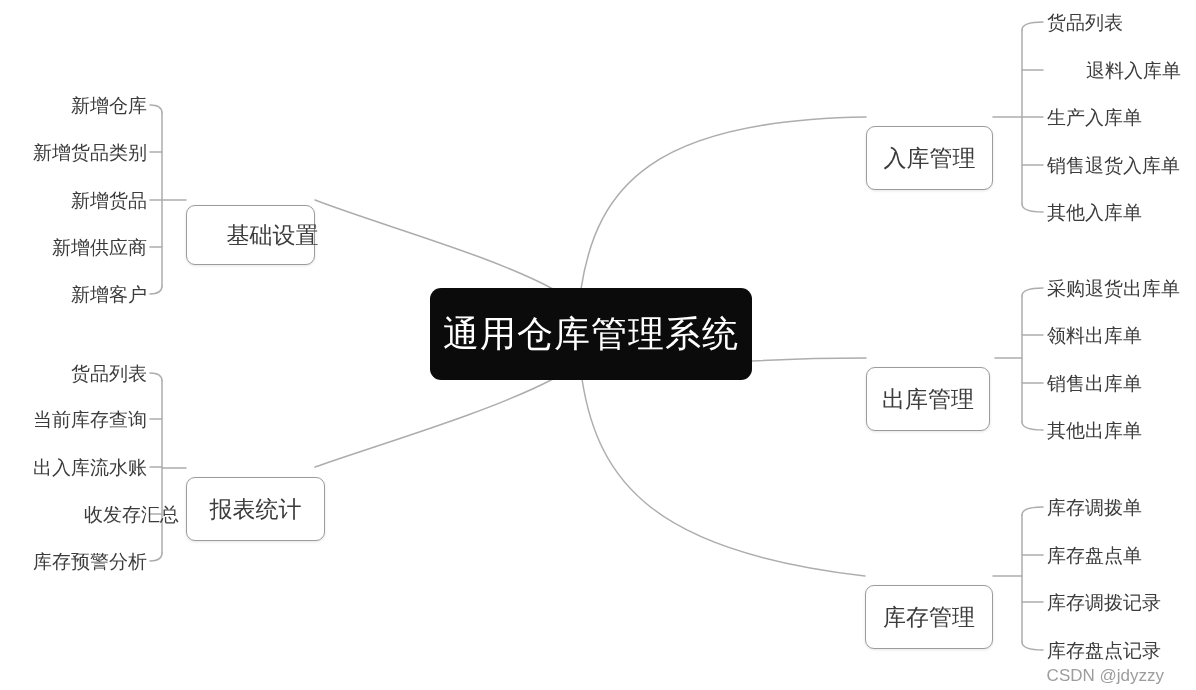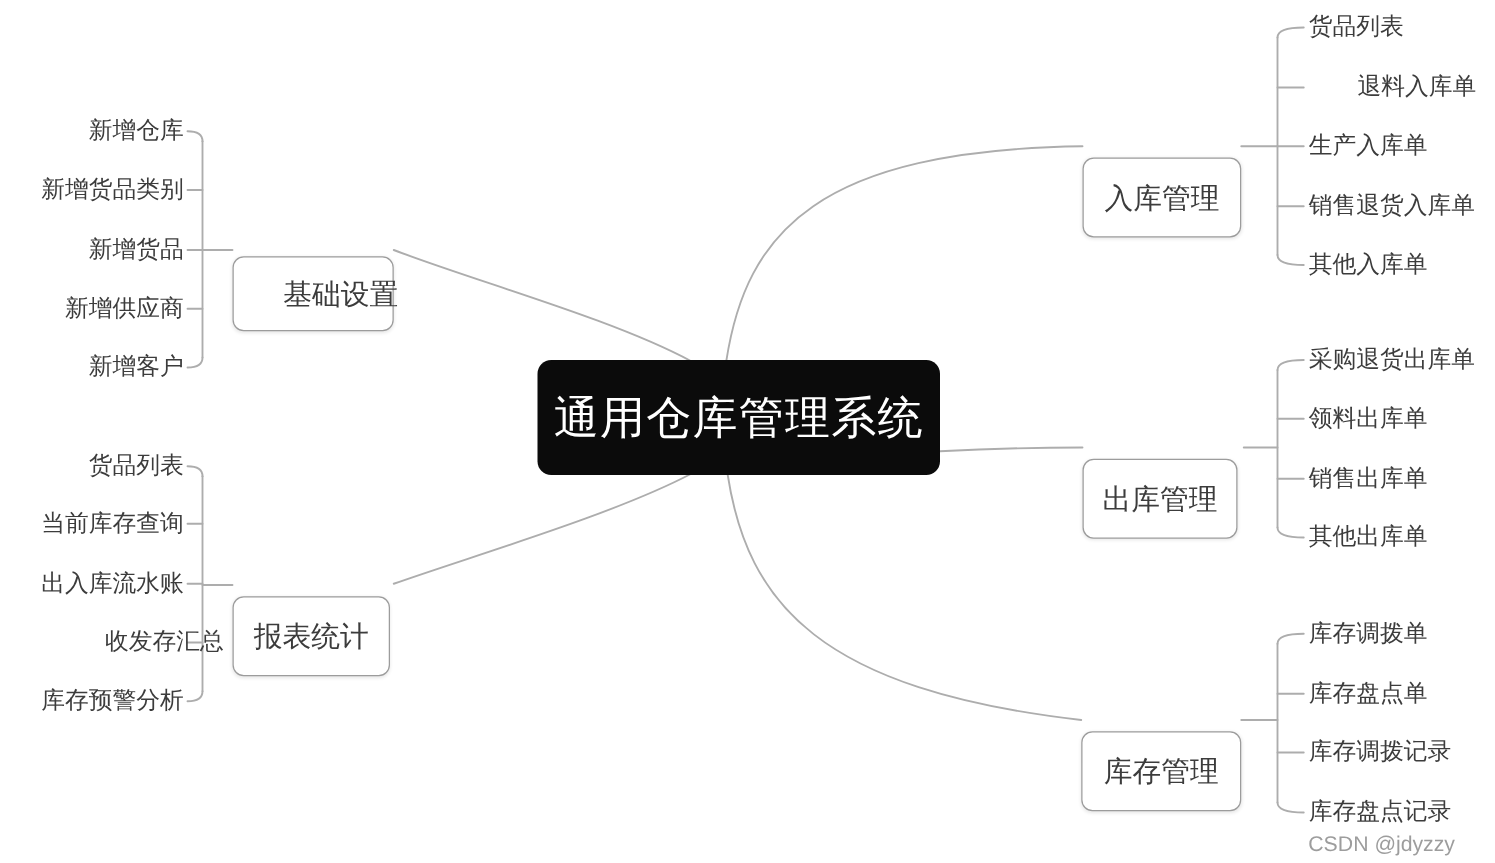--- a/index.html
+++ b/index.html
@@ -81,21 +81,21 @@
     <path class="ln" d="M 1022 515 L 1022 642"></path>
     <path class="ln" d="M 1043 507 Q 1022 507 1022 515"></path>
     <path class="ln" d="M 1043 555 L 1022 555"></path>
     <path class="ln" d="M 1043 602 L 1022 602"></path>
     <path class="ln" d="M 1043 650 Q 1022 650 1022 642"></path>
   </svg>
 
   <div class="root" style="left:430px; top:288px; width:322px; height:92px;">通用仓库管理系统</div>
 
   <div class="node" style="left:186px; top:164px; width:129px; height:60px;padding-left:44px;">基础设置</div>
-  <div class="node" style="left:186px; top:436px; width:126px; height:64px;">报表统计</div>
+  <div class="node" style="left:186px; top:436px; width:139px; height:64px;">报表统计</div>
   <div class="node" style="left:866px; top:85px; width:127px; height:64px;">入库管理</div>
   <div class="node" style="left:866px; top:326px; width:124px; height:64px;">出库管理</div>
   <div class="node" style="left:865px; top:544px; width:128px; height:64px;">库存管理</div>
 
   <div class="leaf" style="right:1049px; top:105px;">新增仓库</div>
   <div class="leaf" style="right:1049px; top:152px;">新增货品类别</div>
   <div class="leaf" style="right:1049px; top:200px;">新增货品</div>
   <div class="leaf" style="right:1049px; top:247px;">新增供应商</div>
   <div class="leaf" style="right:1049px; top:294px;">新增客户</div>
 

